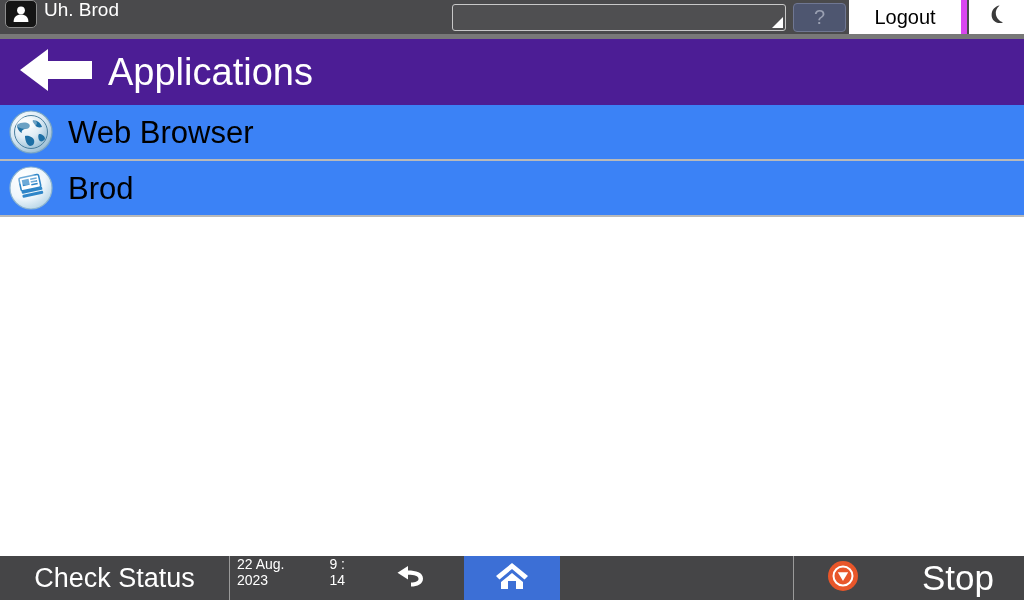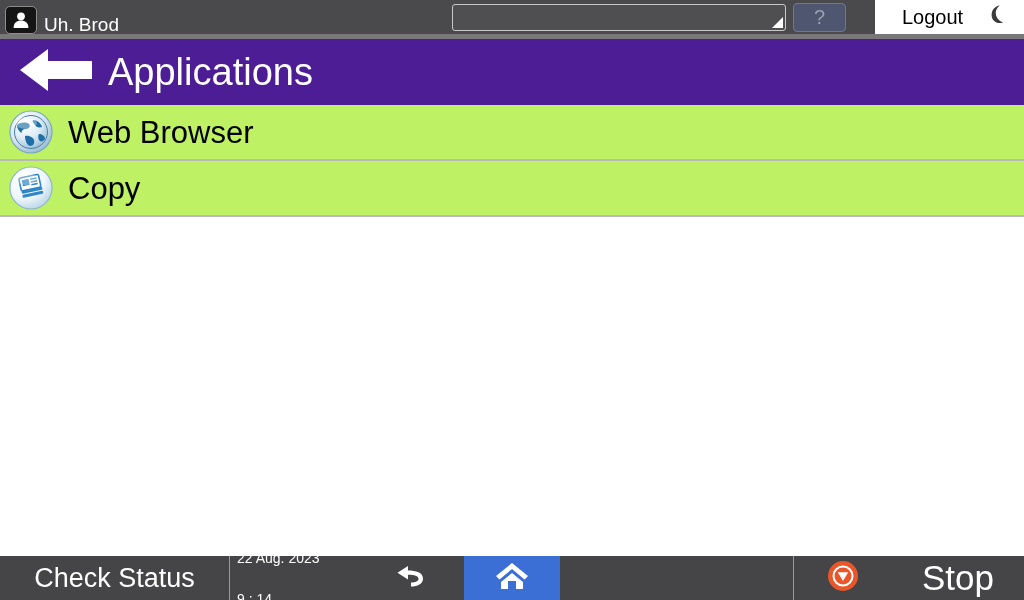--- a/index.html
+++ b/index.html
@@ -11,21 +11,21 @@
   }
   #app { position:relative; width:1024px; height:600px; }
 
   
   .topbar {
     position:absolute; left:0; top:0; width:1024px; height:34px;
     background:#4a4a4c;
     display:flex; align-items:center;
   }
   .user-chip {
-    display:flex; align-items:flex-end; height:34px; padding-left:5px;
+    display:flex; align-items:flex-start; height:34px; padding-left:5px;
   }
   .user-icon {
     width:32px; height:28px; background:#151515;
     border:1px solid #8d8d8d; border-radius:5px;
     display:flex; align-items:center; justify-content:center;
     flex:0 0 auto;
   }
   .user-icon svg { display:block; }
   .user-name {
     color:#ffffff; font-size:19px; line-height:19px;
@@ -47,22 +47,21 @@
   .help-btn {
     position:absolute; left:793px; top:3px; width:53px; height:29px;
     background:#4e5670; border:1px solid #6f7793; border-radius:4px;
     color:#9aa0b2; font-size:20px;
     display:flex; align-items:center; justify-content:center;
   }
   .logout-btn {
     position:absolute; left:849px; top:0px; width:118px; height:34px;
     background:#ffffff; color:#000000;
     font-size:20px; display:flex; align-items:center; justify-content:center;
-    border-right:3px solid #d946ef;
-    margin-left:26px;
+    border-right:6px solid #d946ef;
   }
   .moon-btn {
     position:absolute; left:969px; top:0px; width:55px; height:34px;
     background:#ffffff;
     display:flex; align-items:center; justify-content:center;
   }
 
   .thin-strip {
     position:absolute; left:0; top:34px; width:1024px; height:5px;
     background:#787878;
@@ -85,21 +84,21 @@
 
   
   .applist {
     position:absolute; left:0; top:105px; width:1024px; height:451px;
     background:#ffffff;
   }
   .app-row {
     position:relative; width:1024px; height:56px;
     display:flex; align-items:center;
     border-bottom:2px solid #b9b9b9;
-    background:#bef264;
+    background:#3b82f6;
   }
   .app-icon {
     width:46px; height:46px; margin-left:8px; flex:0 0 auto;
     display:flex; align-items:center; justify-content:center;
   }
   .app-label {
     font-size:31px; line-height:31px; color:#000000;
     margin-left:14px; white-space:nowrap;
     font-family:"Liberation Sans", sans-serif;
   }
@@ -112,21 +111,21 @@
   }
   .check-status {
     width:230px; height:44px;
     display:flex; align-items:center; justify-content:center;
     color:#ffffff; font-size:27px;
     border-right:1px solid #9a9a9a;
     font-family:"Liberation Sans", sans-serif;
   }
   .datetime {
     width:128px; height:44px;
-    display:flex; flex-direction:column; justify-content:center;
+    display:flex; flex-direction:row; justify-content:center;
     padding-left:7px; color:#ffffff;
     font-family:"Liberation Sans", sans-serif;
     gap:25px;
   }
   .datetime .d { font-size:14px; line-height:16px; }
   .datetime .t { font-size:14px; line-height:16px; }
   .undo-cell {
     width:106px; height:44px;
     display:flex; align-items:center; justify-content:center;
   }
@@ -238,21 +237,21 @@
             <rect x="12" y="23" width="21" height="3" rx="1" fill="#2f86c8"></rect>
             <rect x="12" y="10" width="20" height="13" rx="1.5" fill="#ffffff" stroke="#2f86c8" stroke-width="1.6"></rect>
             <rect x="14.5" y="12.5" width="7" height="6" fill="#2f86c8"></rect>
             <rect x="23" y="12.5" width="6.5" height="1.6" fill="#2f86c8"></rect>
             <rect x="23" y="15.3" width="6.5" height="1.6" fill="#2f86c8"></rect>
             <rect x="23" y="18.1" width="6.5" height="1.6" fill="#2f86c8"></rect>
           </g>
           <ellipse cx="17" cy="13" rx="11" ry="6" fill="#ffffff" opacity="0.3"></ellipse>
         </svg>
       </div>
-      <div class="app-label">Copy</div>
+      <div class="app-label">Brod</div>
     </div>
 
   </div>
 
   <div class="bottombar">
 
     <div class="check-status">Check Status</div>
 
     <div class="datetime">
       <span class="d">22 Aug. 2023</span>

